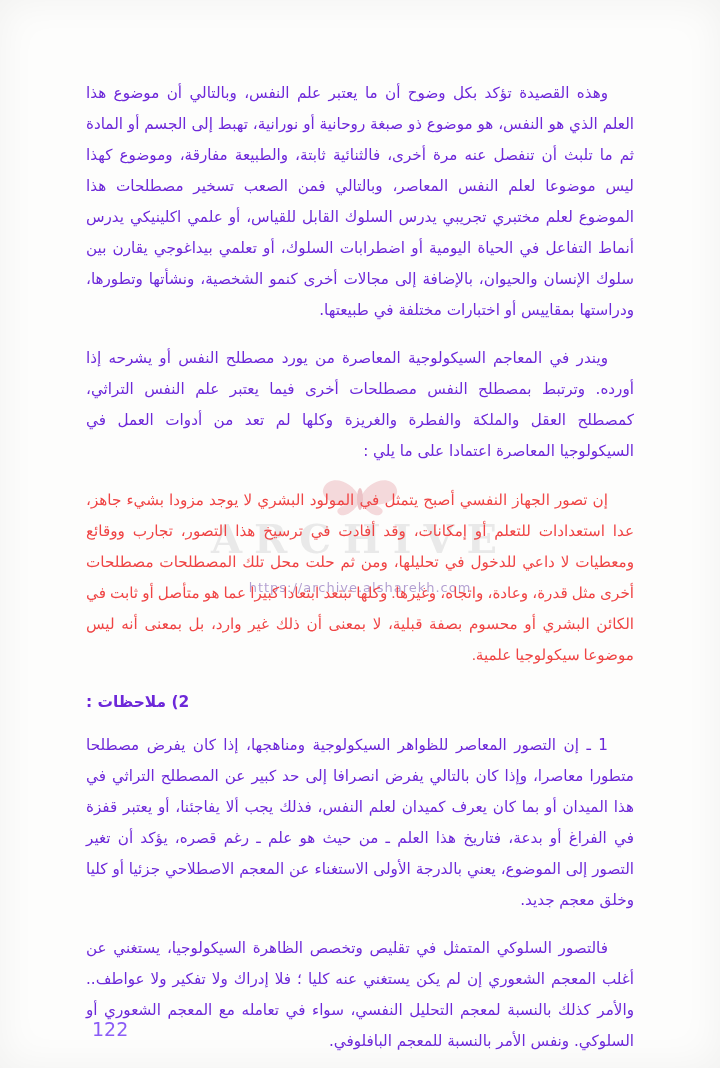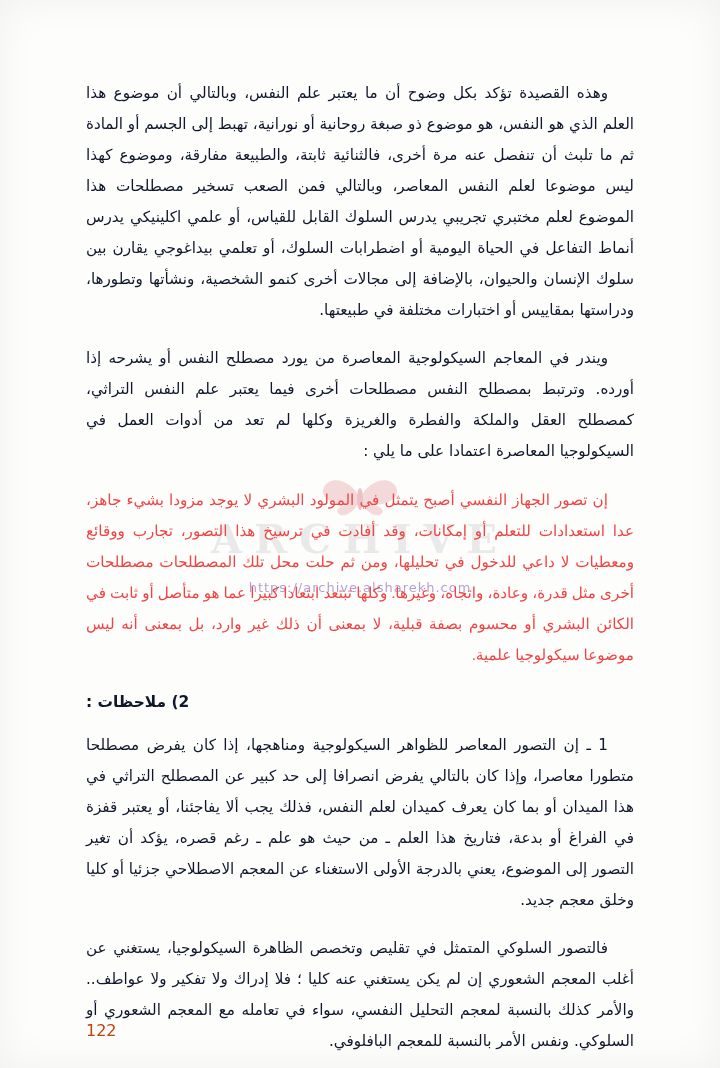--- a/index.html
+++ b/index.html
@@ -34,21 +34,21 @@
     top: 78px;
     right: 86px;
     left: 86px;
     bottom: 40px;
   }
   p {
     margin: 0 0 0 0;
     font-family: "DejaVu Sans", sans-serif;
     font-size: 15.2px;
     line-height: 31px;
-    color: #0f172a;
+    color: #6d28d9;
     text-align: justify;
     text-justify: inter-word;
     letter-spacing: 0px;
   }
   .para {
     margin-bottom: 17px;
   }
   .indent {
     text-indent: 26px;
   }
@@ -57,24 +57,24 @@
     font-family: Liberation Serif, serif;
   }
   .heading {
     font-weight: bold;
     font-size: 15.4px;
     text-align: left;
     margin: 8px 0 12px 0;
   }
   .pagenum {
     position: absolute;
-    left: 86px;
+    left: 92px;
     bottom: 28px;
-    font-size: 16px;
-    color: #c2410c;
+    font-size: 19px;
+    color: #8b5cf6;
     font-family: "DejaVu Sans", sans-serif;
     direction: ltr;
   }
   
   .watermark {
     position: absolute;
     top: 452px;
     left: 0;
     right: 0;
     height: 160px;

